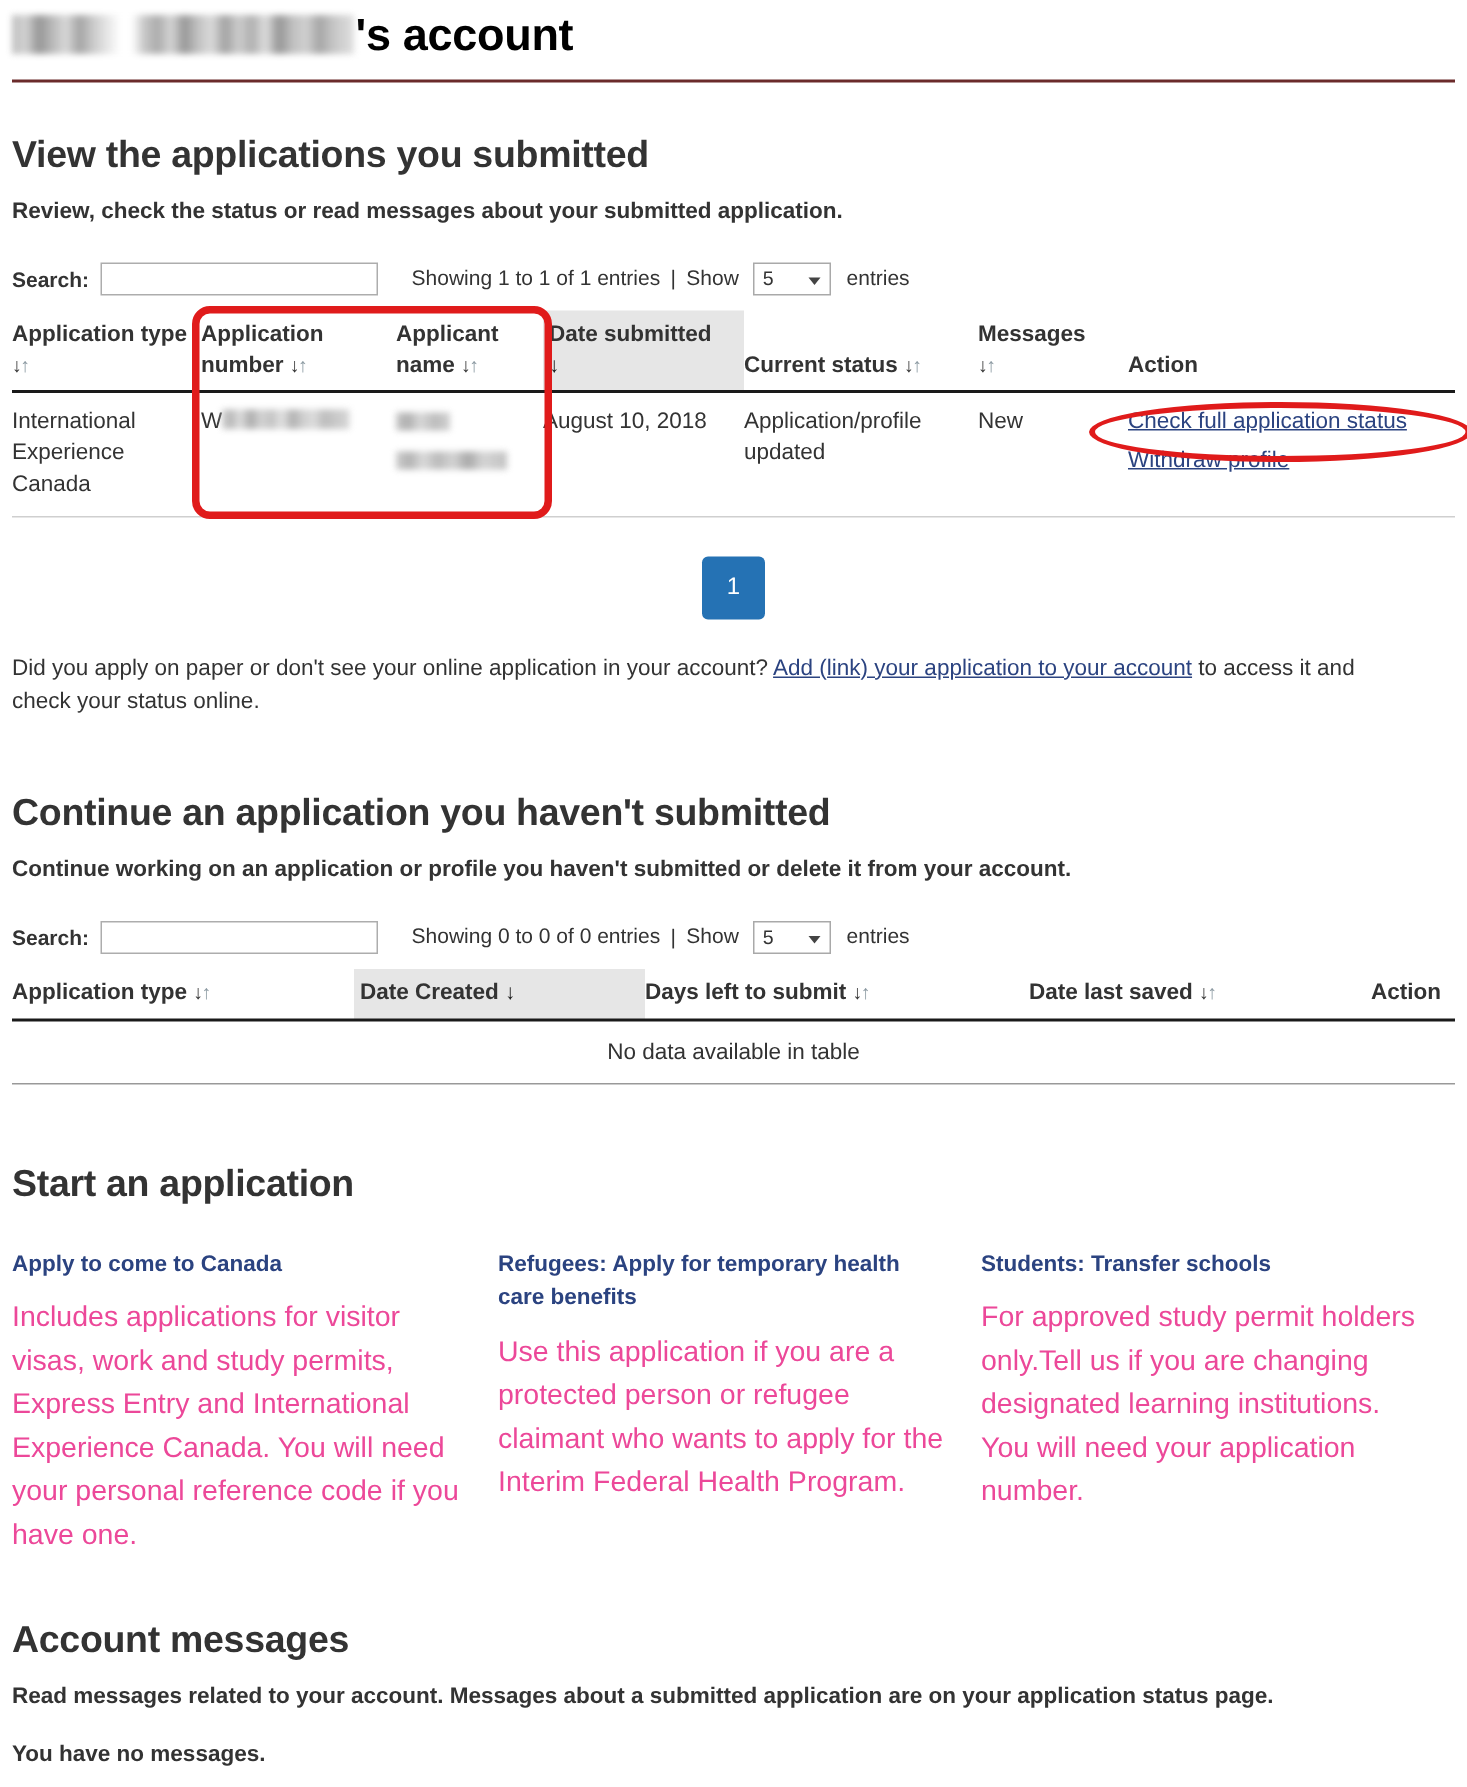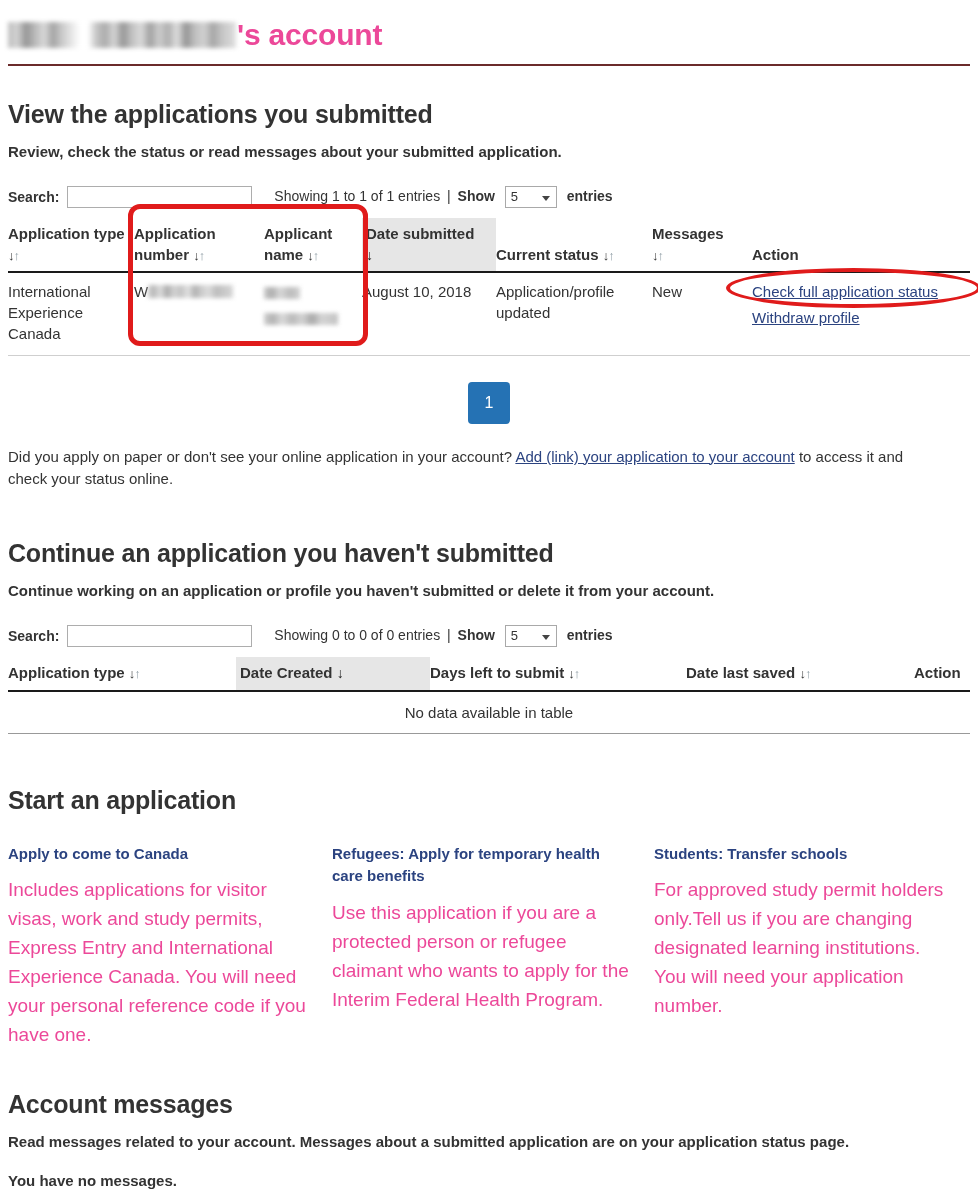--- a/index.html
+++ b/index.html
@@ -19,23 +19,23 @@
     padding: 0 8px;
     box-sizing: border-box;
     width: 978px;
     position: relative;
   }
 
   
   .account-title {
     font-size: 30px;
     font-weight: bold;
-    color: #ec4899;
+    color: #000000;
     letter-spacing: -0.2px;
-    padding-top: 16px;
+    padding-top: 5px;
     margin: 0;
     display: flex;
     align-items: baseline;
     line-height: 1.25;
   }
   .blur-name {
     display: inline-block;
     height: 26px;
     width: 228px;
     position: relative;
@@ -97,21 +97,21 @@
     padding: 0 4px;
     font-family: "Liberation Sans", sans-serif;
     font-size: 13px;
   }
   .dt-info {
     margin-left: 22px;
     font-size: 14px;
     white-space: nowrap;
   }
   .dt-info .sep { margin: 0 3px; }
-  .dt-info b { font-weight: bold; }
+  .dt-info b { font-weight: normal; }
   .dt-select {
     display: inline-block;
     position: relative;
     width: 52px;
     height: 22px;
     border: 1px solid #a9a9a9;
     background: #fff;
     vertical-align: middle;
     margin: 0 6px;
     box-sizing: border-box;

